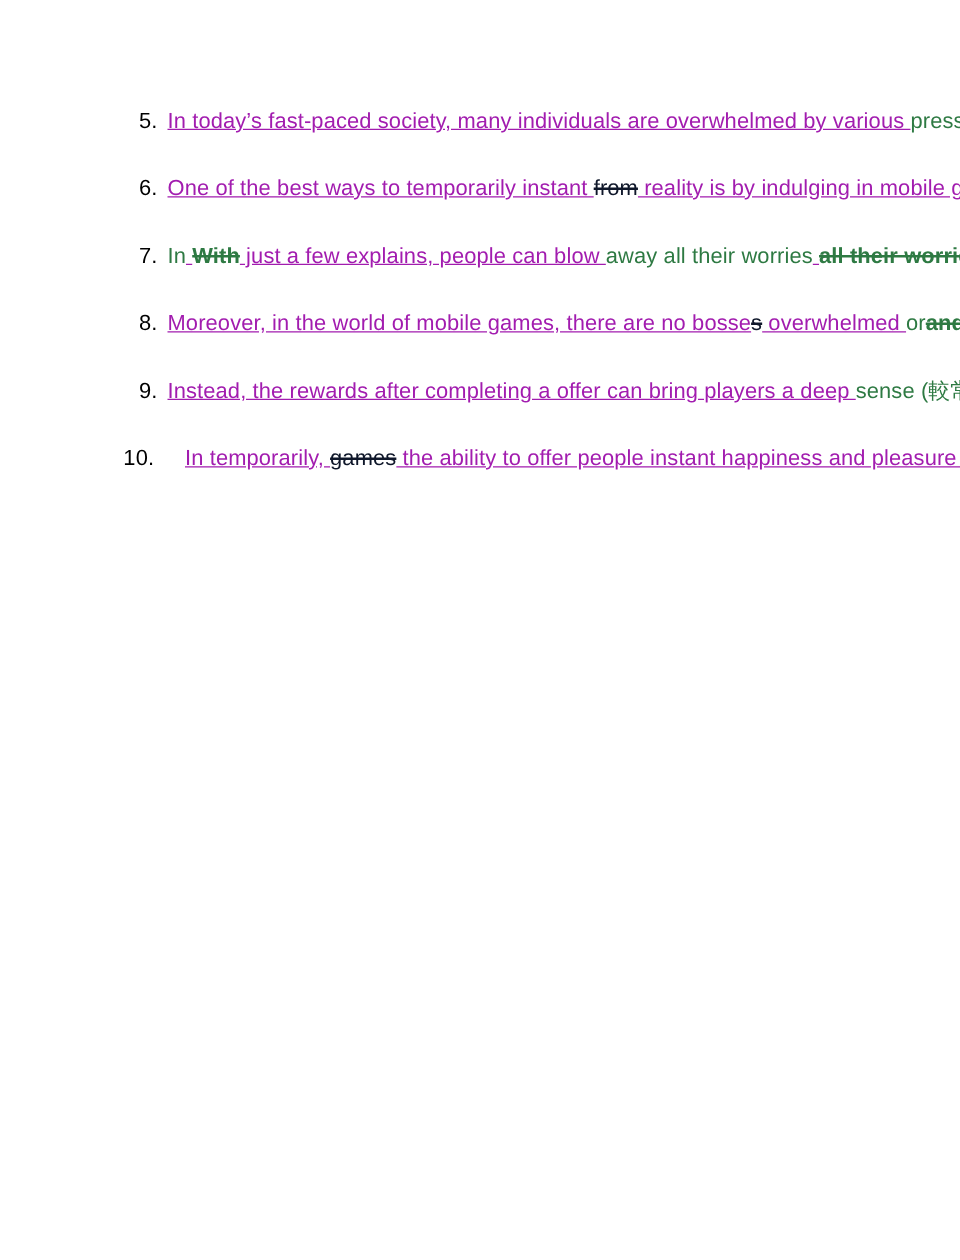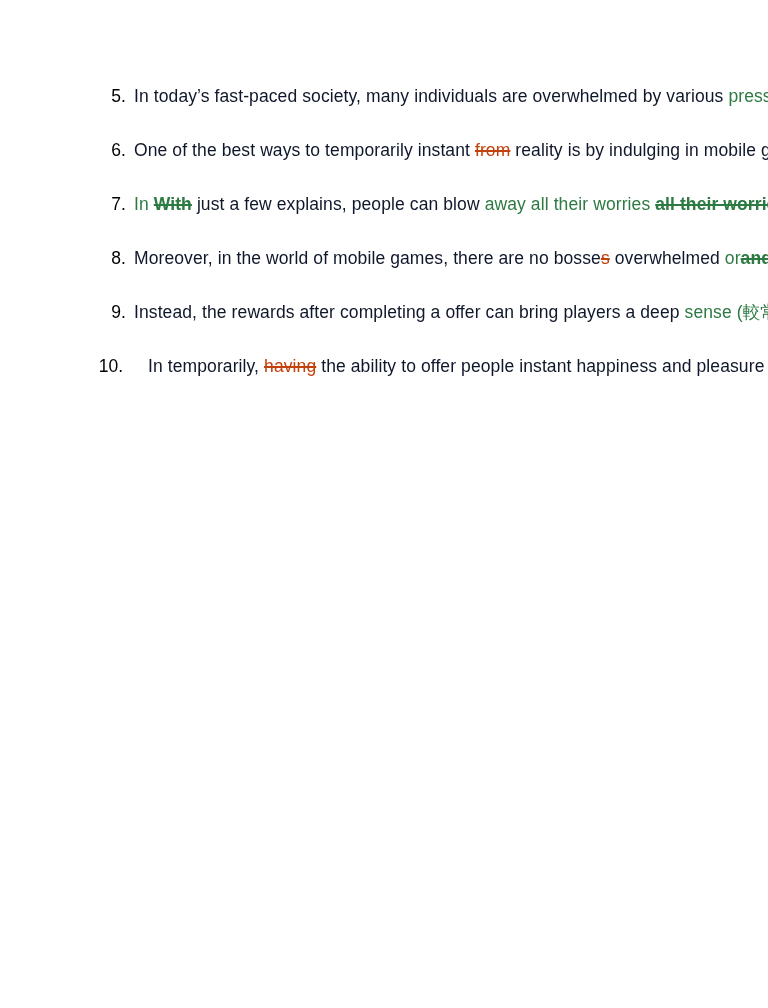--- a/index.html
+++ b/index.html
@@ -44,42 +44,42 @@
     line-height: 49px;
     color: #000;
   }
   li.doc-item.wide-marker {
     padding-left: 56px;
   }
   li.doc-item.wide-marker .marker {
     width: 38px;
     text-align: center;
   }
-  .txt { color: #0f172a; }
+  .txt { color: #a21caf; text-decoration: underline; }
   .ins {
     color: #2e7a43;
   }
   .del {
     color: #2e7a43;
     text-decoration: line-through;
     text-decoration-thickness: 1.5px;
     font-weight: bold;
   }
   .del-black {
-    color: #c2410c;
+    color: #0f172a;
     text-decoration: line-through;
     text-decoration-thickness: 1.5px;
   }
   .sp { white-space: pre; }
 </style>
 </head>
 <body>
 
 <div class="page">
   <ol class="doc-list">
       <li class="doc-item"><span class="marker">5.</span><span class="txt sp">In today’s fast-paced society, many individuals are overwhelmed by various </span><span class="ins sp">pressures</span></li>
       <li class="doc-item"><span class="marker">6.</span><span class="txt sp">One of the best ways to temporarily instant </span><span class="del-black sp">from</span><span class="txt sp"> reality is by indulging in mobile games.</span></li>
       <li class="doc-item"><span class="marker">7.</span><span class="ins sp">In</span><span class="txt sp"> </span><span class="del sp">With</span><span class="txt sp"> just a few explains, people can blow </span><span class="ins sp">away all their worries</span><span class="txt sp"> </span><span class="del sp">all their worries away</span></li>
       <li class="doc-item"><span class="marker">8.</span><span class="txt sp">Moreover, in the world of mobile games, there are no bosse</span><span class="del-black sp">s</span><span class="txt sp"> overwhelmed </span><span class="ins sp">or</span><span class="del sp">and</span><span class="txt sp"> suffocating social  </span></li>
       <li class="doc-item"><span class="marker">9.</span><span class="txt sp">Instead, the rewards after completing a offer can bring players a deep </span><span class="ins sp">sense (較常使用搭配詞)</span></li>
-      <li class="doc-item wide-marker"><span class="marker">10.</span><span class="txt sp">In temporarily, </span><span class="del-black sp">having</span><span class="txt sp"> the ability to offer people instant happiness and pleasure explains why mobile games are fascinating to a significant </span></li>
+      <li class="doc-item wide-marker"><span class="marker">10.</span><span class="txt sp">In temporarily, </span><span class="del-black sp">games</span><span class="txt sp"> the ability to offer people instant happiness and pleasure explains why mobile games are fascinating to a significant </span></li>
     </ol>
 </div>
 
 </body></html>

